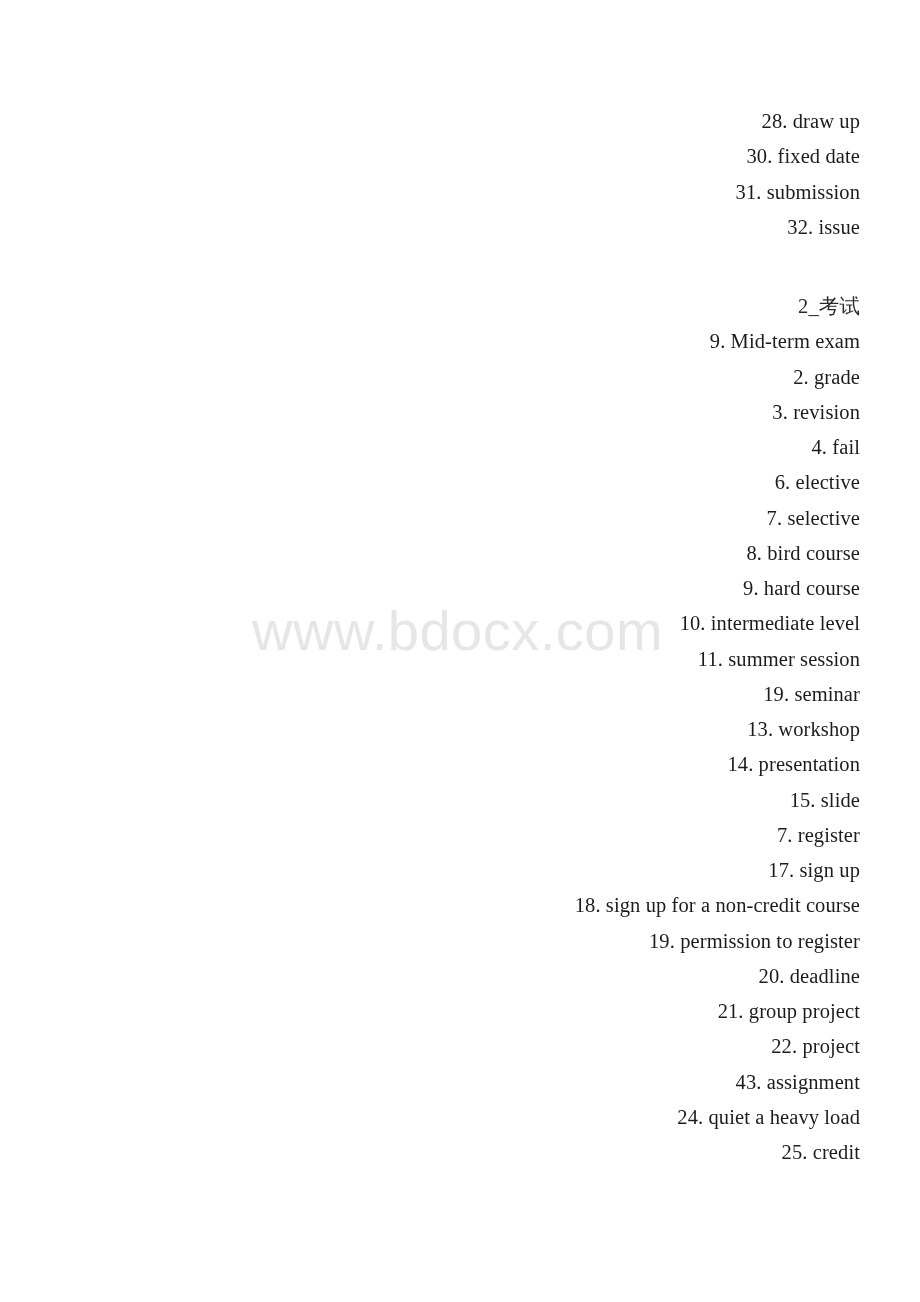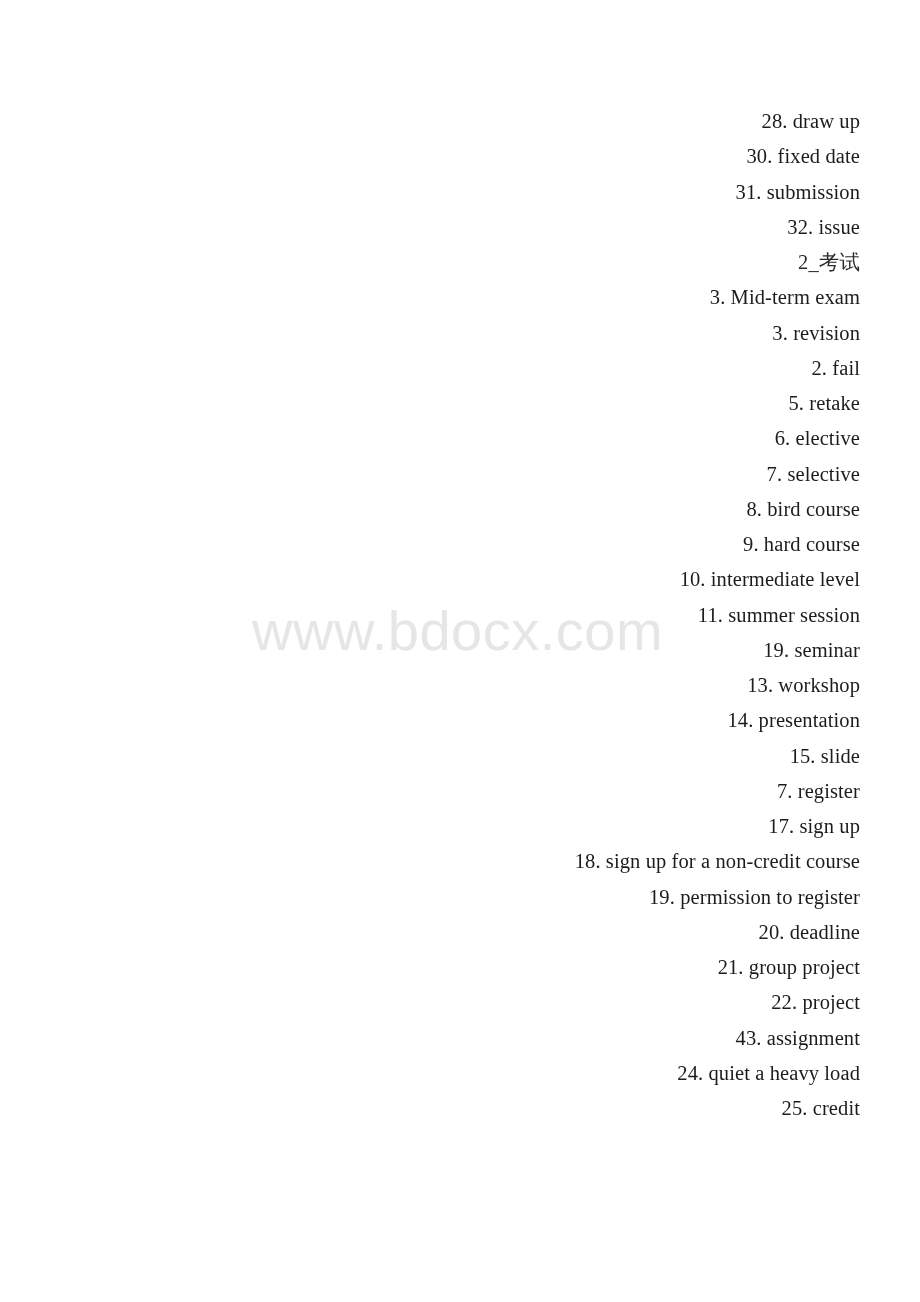--- a/index.html
+++ b/index.html
@@ -48,39 +48,40 @@
     height: 35.25px;
     color: #1c1c1c;
     white-space: nowrap;
     letter-spacing: 0.1px;
     text-align: right;
   }
   .line.heading {
     font-family: "Liberation Serif", "DejaVu Serif", serif;
     font-size: 20.5px;
     color: #2a2a2a;
+    margin-top: 44px;
   }
 </style>
 </head>
 <body>
 
 <div class="page">
 
   <div class="watermark">www.bdocx.com</div>
 
   <div class="content">
       <div class="line">28. draw up</div>
       <div class="line">30. fixed date</div>
       <div class="line">31. submission</div>
       <div class="line">32. issue</div>
       <div class="line heading">2_考试</div>
-      <div class="line">3. Mid-term exam</div>
+      <div class="line">9. Mid-term exam</div>
+      <div class="line">2. grade</div>
       <div class="line">3. revision</div>
-      <div class="line">2. fail</div>
-      <div class="line">5. retake</div>
+      <div class="line">4. fail</div>
       <div class="line">6. elective</div>
       <div class="line">7. selective</div>
       <div class="line">8. bird course</div>
       <div class="line">9. hard course</div>
       <div class="line">10. intermediate level</div>
       <div class="line">11. summer session</div>
       <div class="line">19. seminar</div>
       <div class="line">13. workshop</div>
       <div class="line">14. presentation</div>
       <div class="line">15. slide</div>

